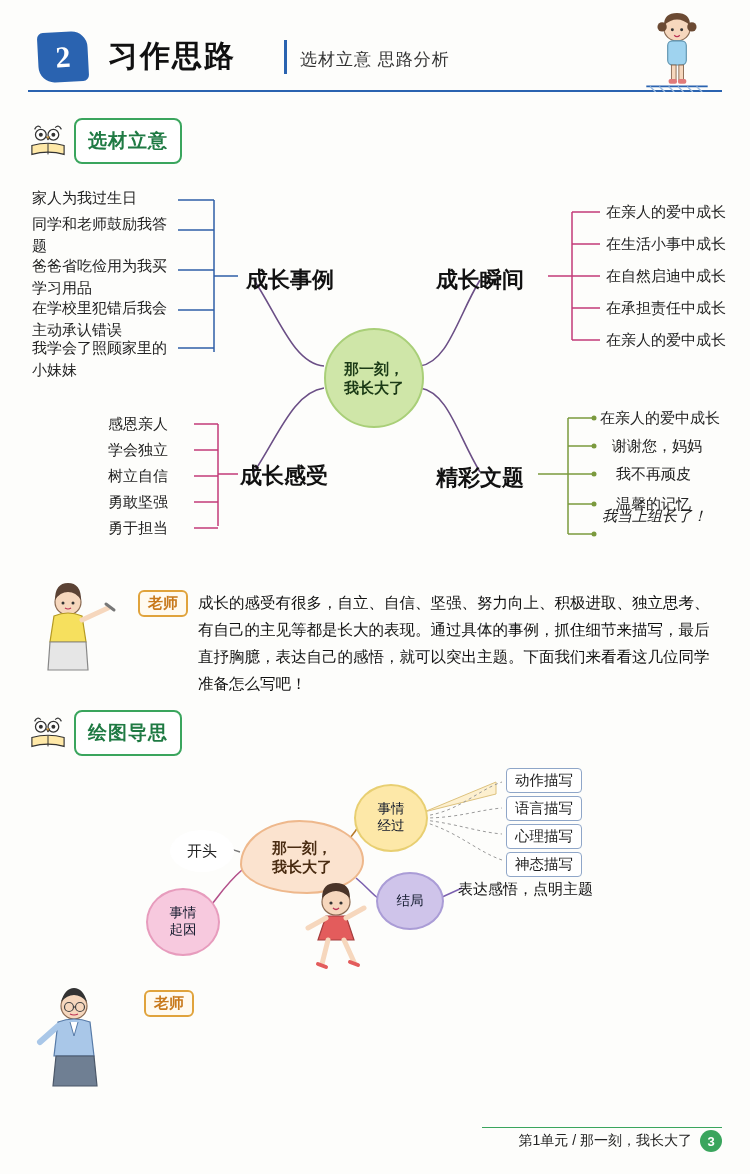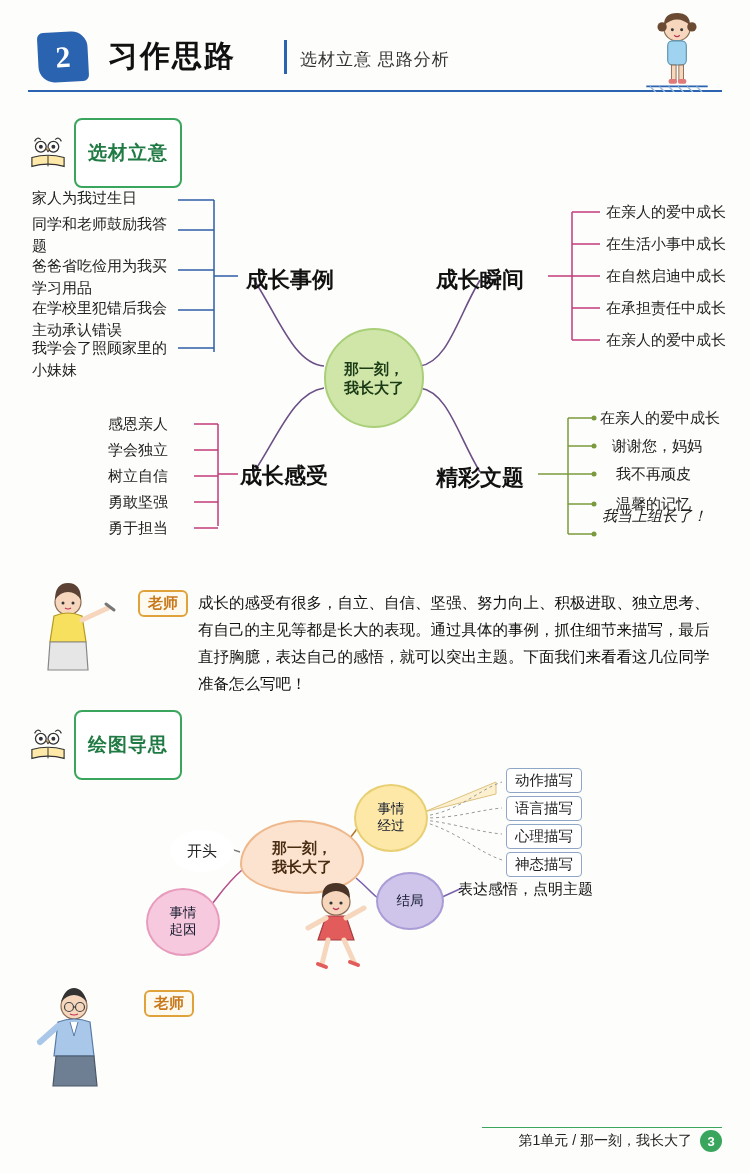--- a/index.html
+++ b/index.html
@@ -43,21 +43,21 @@
     position:absolute;left:0;top:62px;width:694px;height:2px;background:#2a63b0;
   }
   
   .girl-top{position:absolute;right:10px;top:-16px;width:70px;height:80px;}
   
   .sec-label{
     position:absolute;display:flex;align-items:center;gap:6px;
   }
   .sec-label .tag{
     border:2px solid #3aa55d;border-radius:8px;
-    padding:20px 12px;font-size:19px;font-weight:bold;color:#1f7a43;
+    padding:8px 12px;font-size:19px;font-weight:bold;color:#1f7a43;
     background:#fff;letter-spacing:1px;
   }
   .owl{width:40px;height:34px;}
   
   .map{position:absolute;left:28px;top:176px;width:694px;height:395px;}
   .map svg{position:absolute;left:0;top:0;}
   .node{
     position:absolute;font-size:15px;color:#222;line-height:1.45;
     font-family:"DejaVu Sans",sans-serif;white-space:nowrap;
   }

